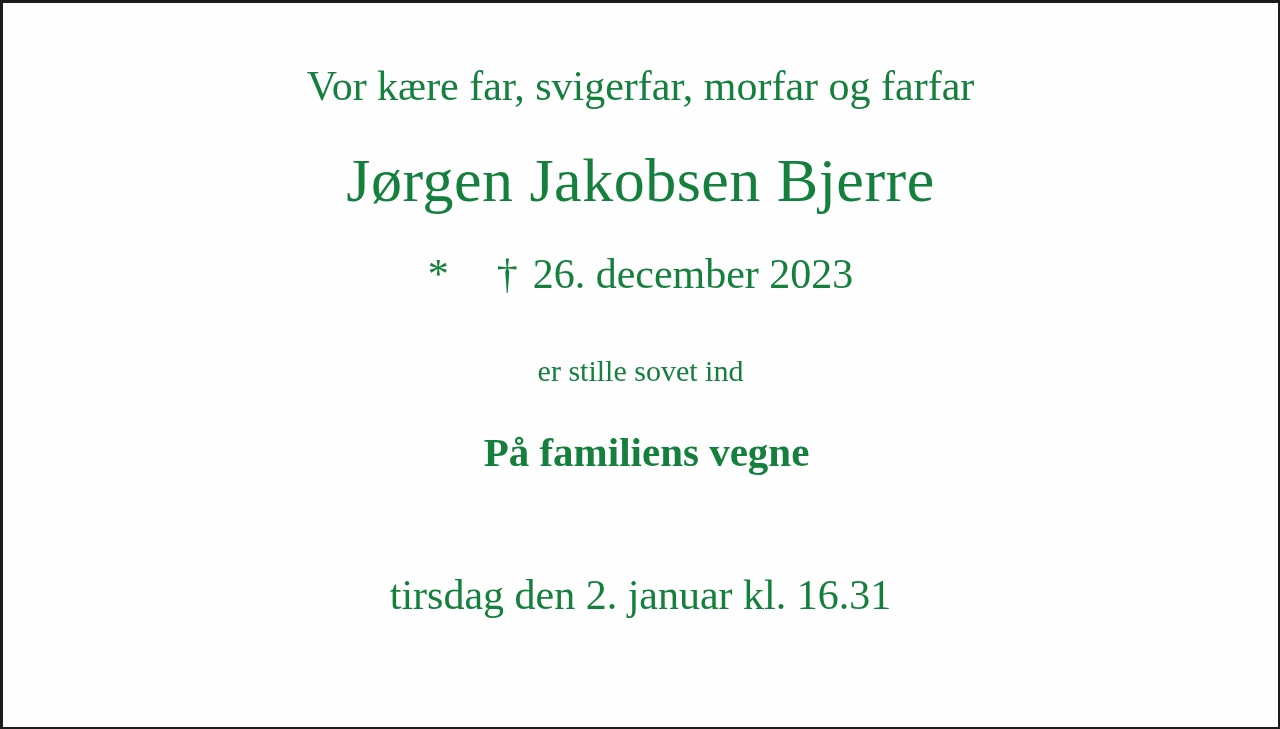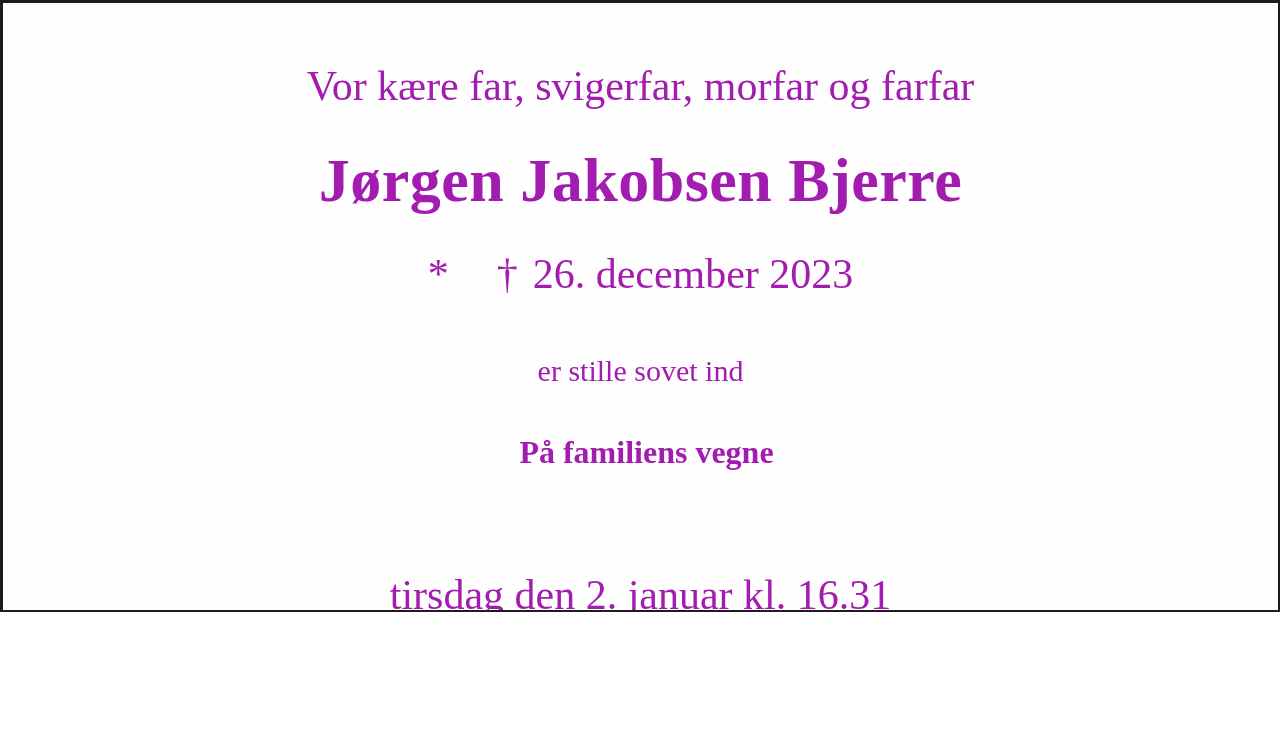--- a/index.html
+++ b/index.html
@@ -3,28 +3,28 @@
 <meta charset="utf-8">
 <style>
   html, body {
     margin: 0;
     padding: 0;
     background: #ffffff;
   }
   .page {
     position: relative;
     width: 1280px;
-    height: 612px;
+    height: 729px;
     box-sizing: border-box;
     background: #fefefe;
     border-style: solid;
     border-color: #1c1c1c;
     border-width: 3px 2px 2px 3px;
     font-family: "Liberation Serif", "DejaVu Serif", serif;
-    color: #a21caf;
+    color: #15803d;
     overflow: hidden;
   }
   .notice {
     width: 100%;
     height: 100%;
     display: flex;
     flex-direction: column;
     align-items: center;
     text-align: center;
     padding-top: 54px;
@@ -32,21 +32,21 @@
   }
   .intro-line {
     font-size: 42px;
     line-height: 58px;
     margin: 0 0 28px 0;
     font-weight: normal;
   }
   .deceased-name {
     font-size: 62px;
     line-height: 74px;
-    font-weight: bold;
+    font-weight: normal;
     margin: 0 0 28px 0;
     letter-spacing: 0.5px;
   }
   .dates-line {
     display: flex;
     justify-content: center;
     align-items: baseline;
     column-gap: 48px;
     font-size: 42px;
     line-height: 58px;
@@ -56,21 +56,21 @@
     display: inline-flex;
     align-items: baseline;
     column-gap: 15px;
   }
   .passing-line {
     font-size: 30px;
     line-height: 58px;
     margin: 15px 0 24px 0;
   }
   .family-block {
-    font-size: 32px;
+    font-size: 41px;
     line-height: 57px;
     font-weight: bold;
     margin: 0 0 30px 12px;
   }
   .ceremony-block {
     font-size: 42px;
     line-height: 56px;
     margin: 0;
   }
 </style>

